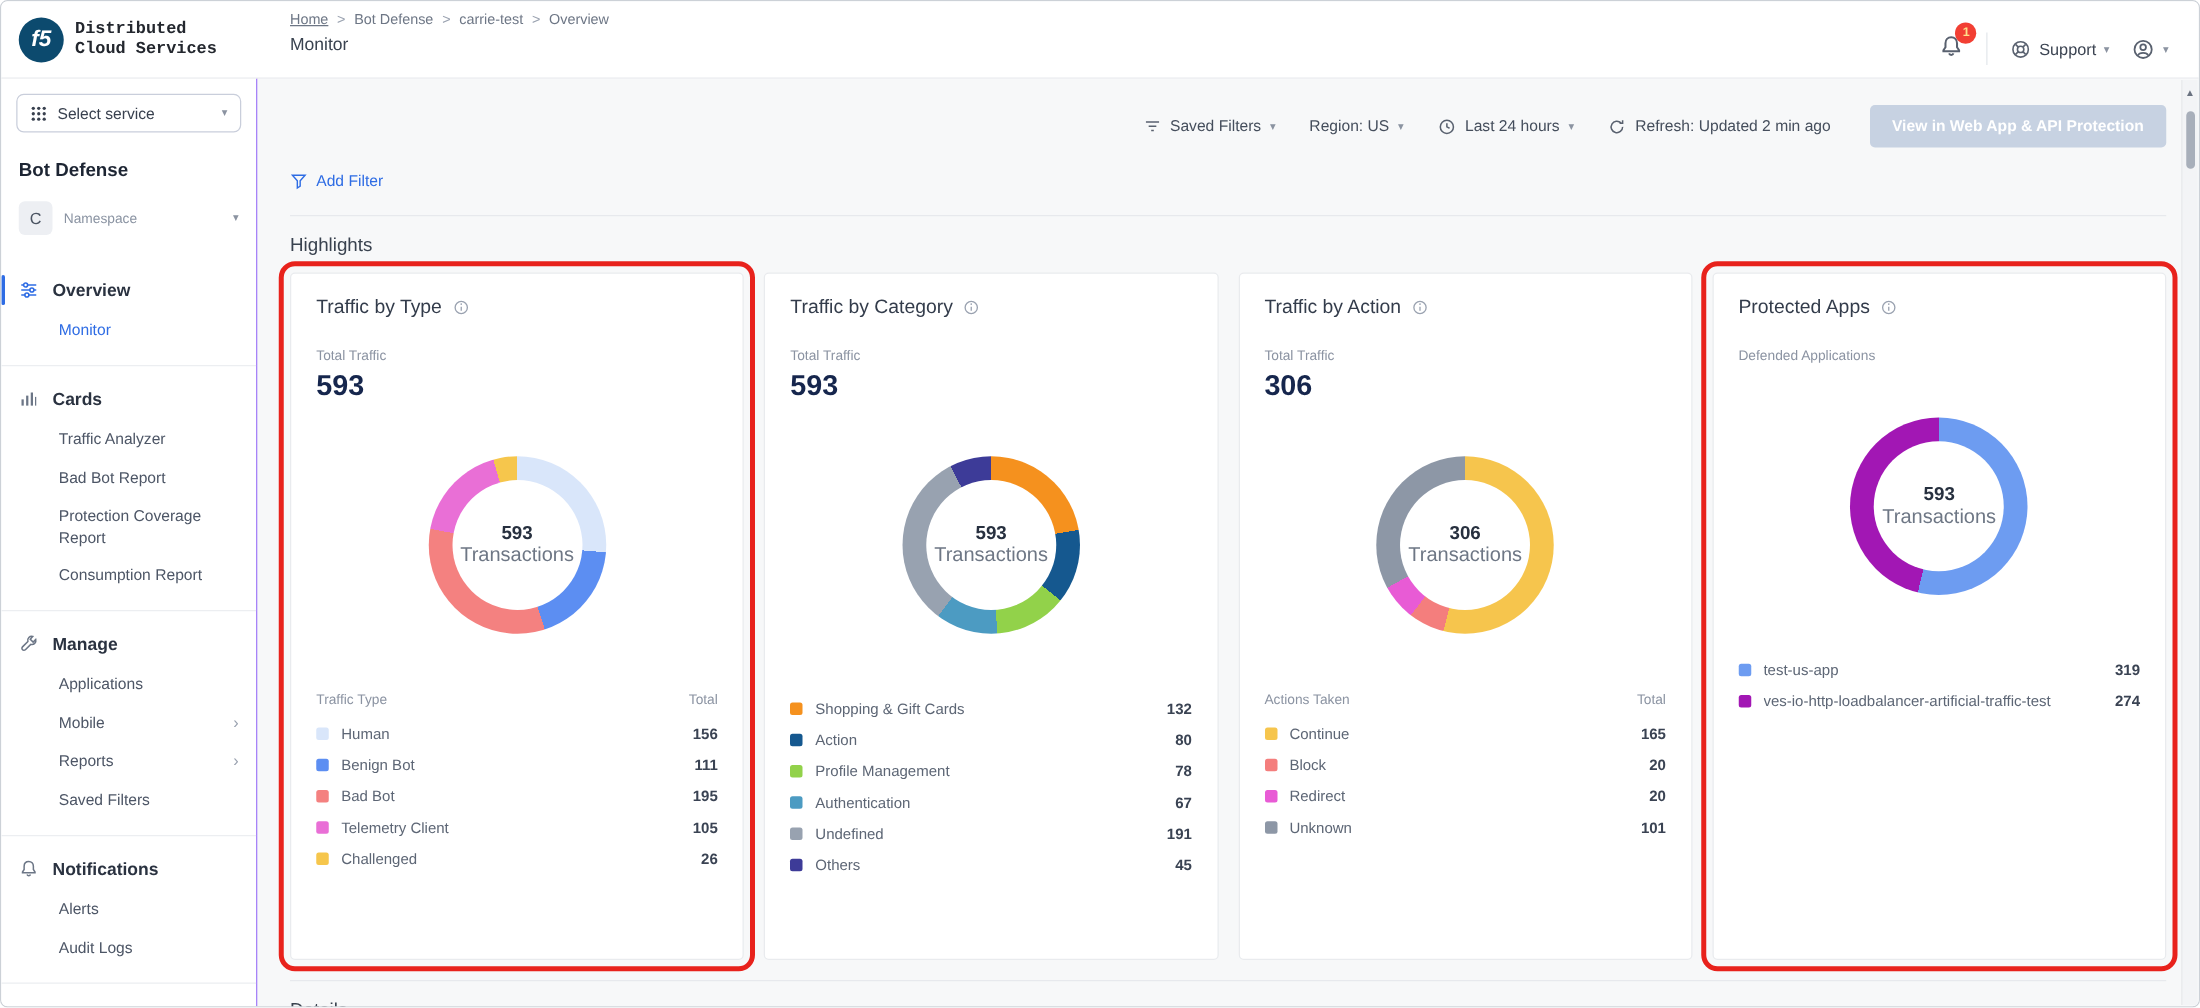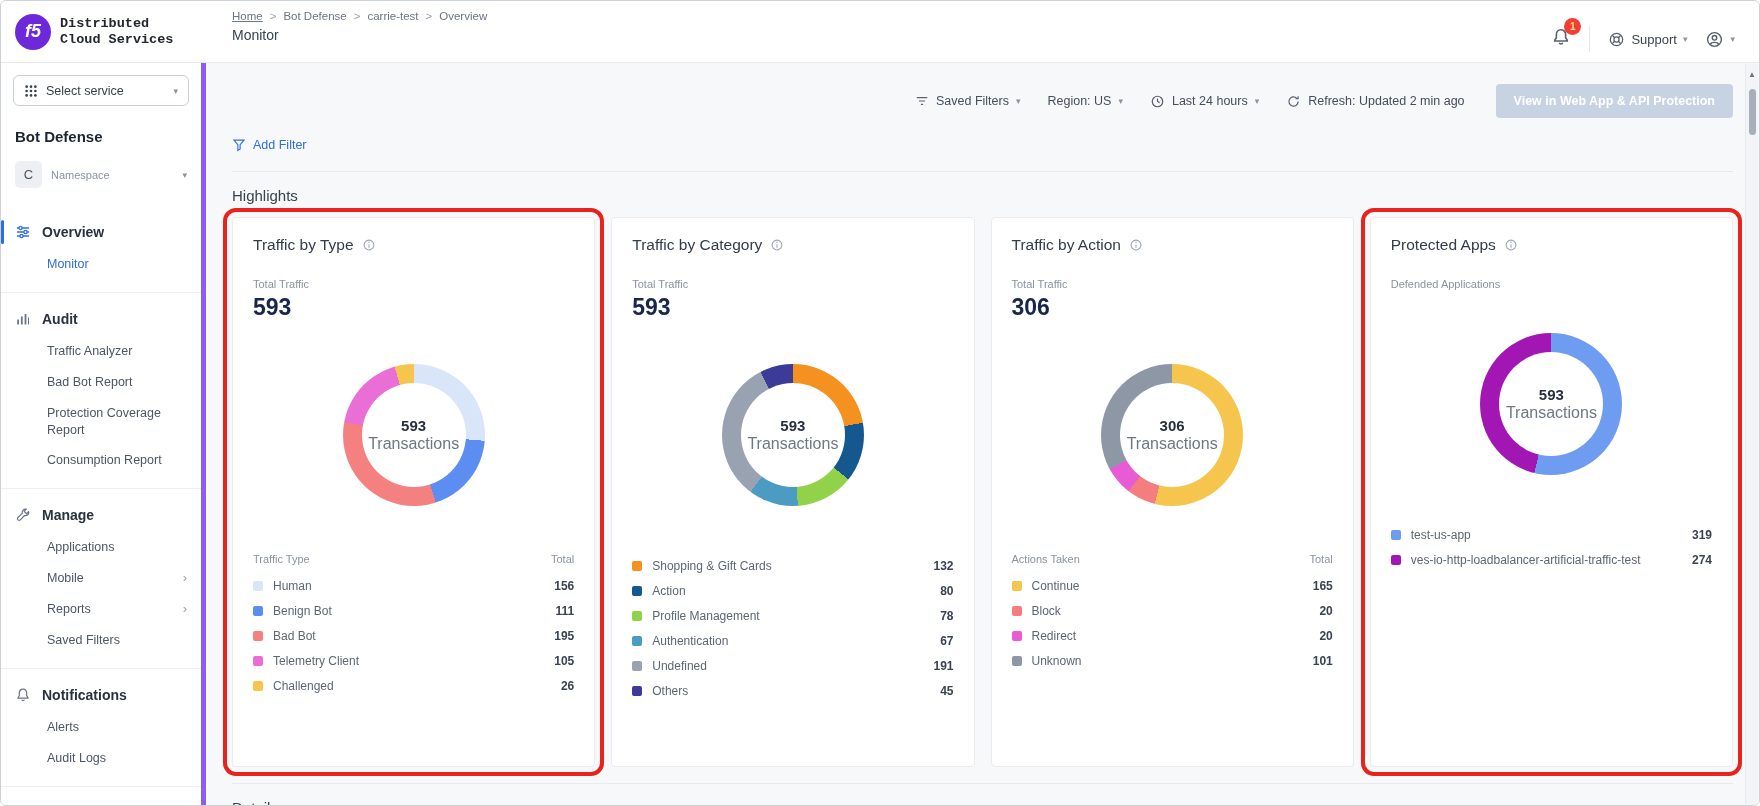--- a/index.html
+++ b/index.html
@@ -3,21 +3,21 @@
 <meta charset="utf-8">
 <style>
   * { margin:0; padding:0; box-sizing:border-box; }
   body { background:#fff; font-family:"Liberation Sans","DejaVu Sans",sans-serif; }
   .frame { width:1760px; height:806px; border:1px solid #ccd1d7; border-radius:6px; overflow:hidden;
            background:#fff; display:flex; flex-direction:column; position:relative; }
 
   
   .topbar { flex:0 0 62px; display:flex; align-items:stretch; background:#fff; border-bottom:1px solid #e7e9ed; }
   .logo-area { flex:0 0 205px; display:flex; align-items:center; gap:9px; padding-left:14px; }
-  .f5-ball { width:36px; height:36px; border-radius:50%; background:#6d28d9; color:#fff; display:flex;
+  .f5-ball { width:36px; height:36px; border-radius:50%; background:#0c4a6e; color:#fff; display:flex;
              align-items:center; justify-content:center; font-style:italic; font-weight:bold; font-size:18px; }
   .brand { font-size:13.5px; font-weight:800; color:#23272e; line-height:1.15;font-family:Liberation Mono, monospace; }
   .topbar-main { flex:1; display:flex; justify-content:space-between; padding:9px 24px 0 26px; }
   .breadcrumb { font-size:11.5px; color:#6d7685; display:flex; gap:7px; align-items:center; }
   .crumb.link { text-decoration:underline; }
   .bc-sep { color:#9aa2b0; }
   .page-title { font-size:14px; color:#39424f; margin-top:5px; }
   .topbar-right { display:flex; align-items:center; gap:18px; padding-top:6px; }
   .bell-wrap { position:relative; color:#59616f; }
   .badge { position:absolute; top:-9px; right:-10px; background:#f23f33; color:#ffe08a; font-size:10px;
@@ -25,21 +25,21 @@
   .vdiv { width:1px; height:26px; background:#e4e7eb; }
   .tb-group { display:flex; align-items:center; gap:6px; font-size:13px; color:#3c4452; }
   .chev { font-size:9px; color:#8b93a1; }
   .icon-svg { display:inline-flex; color:#59616f; }
   .icon-svg svg { display:block; }
 
   
   .body-row { flex:1; display:flex; min-height:0; }
 
   
-  .sidebar { flex:0 0 205px; border-right:5px solid #8b5cf6; background:#fff; padding-top:10px; overflow:hidden; }
+  .sidebar { flex:0 0 205px; border-right:1px solid #8b5cf6; background:#fff; padding-top:10px; overflow:hidden; }
   .select-service { margin:2px 12px 14px; border:1px solid #c9cedb; border-radius:6px; height:31px; display:flex;
                     align-items:center; gap:8px; padding:0 10px; font-size:12.5px; color:#39414f; background:#fff; }
   .select-service .flex1 { flex:1; }
   .product-name { font-size:15px; font-weight:800; color:#1d2533; padding:8px 14px 16px; }
   .namespace-row { display:flex; align-items:center; gap:9px; padding:0 14px 18px; }
   .ns-avatar { width:27px; height:27px; background:#edeff3; border-radius:5px; display:flex; align-items:center;
                justify-content:center; font-size:13px; color:#4c5563; }
   .ns-label { font-size:11px; color:#8a93a2; flex:1; }
   .nav-section { border-top:1px solid #eceef1; padding:9px 0 12px; }
   .nav-section:first-child { border-top:none; }
@@ -207,21 +207,21 @@
           <div class="nav-section">
             <div class="nav-head">
               <span class="nav-icon">
                 <svg width="16" height="16" viewBox="0 0 16 16" fill="currentColor">
                   <rect x="2.2" y="8.5" width="1.8" height="5"></rect>
                   <rect x="5.9" y="5.5" width="1.8" height="8"></rect>
                   <rect x="9.6" y="3" width="1.8" height="10.5"></rect>
                   <rect x="13" y="6.5" width="1" height="7"></rect>
                 </svg>
               </span>
-              <span>Audit</span>
+              <span>Cards</span>
             </div>
             <div class="nav-item">
               <span class="nav-item-label">Traffic Analyzer</span>
             </div>
             <div class="nav-item">
               <span class="nav-item-label">Bad Bot Report</span>
             </div>
             <div class="nav-item">
               <span class="nav-item-label">Protection Coverage Report</span>
             </div>

